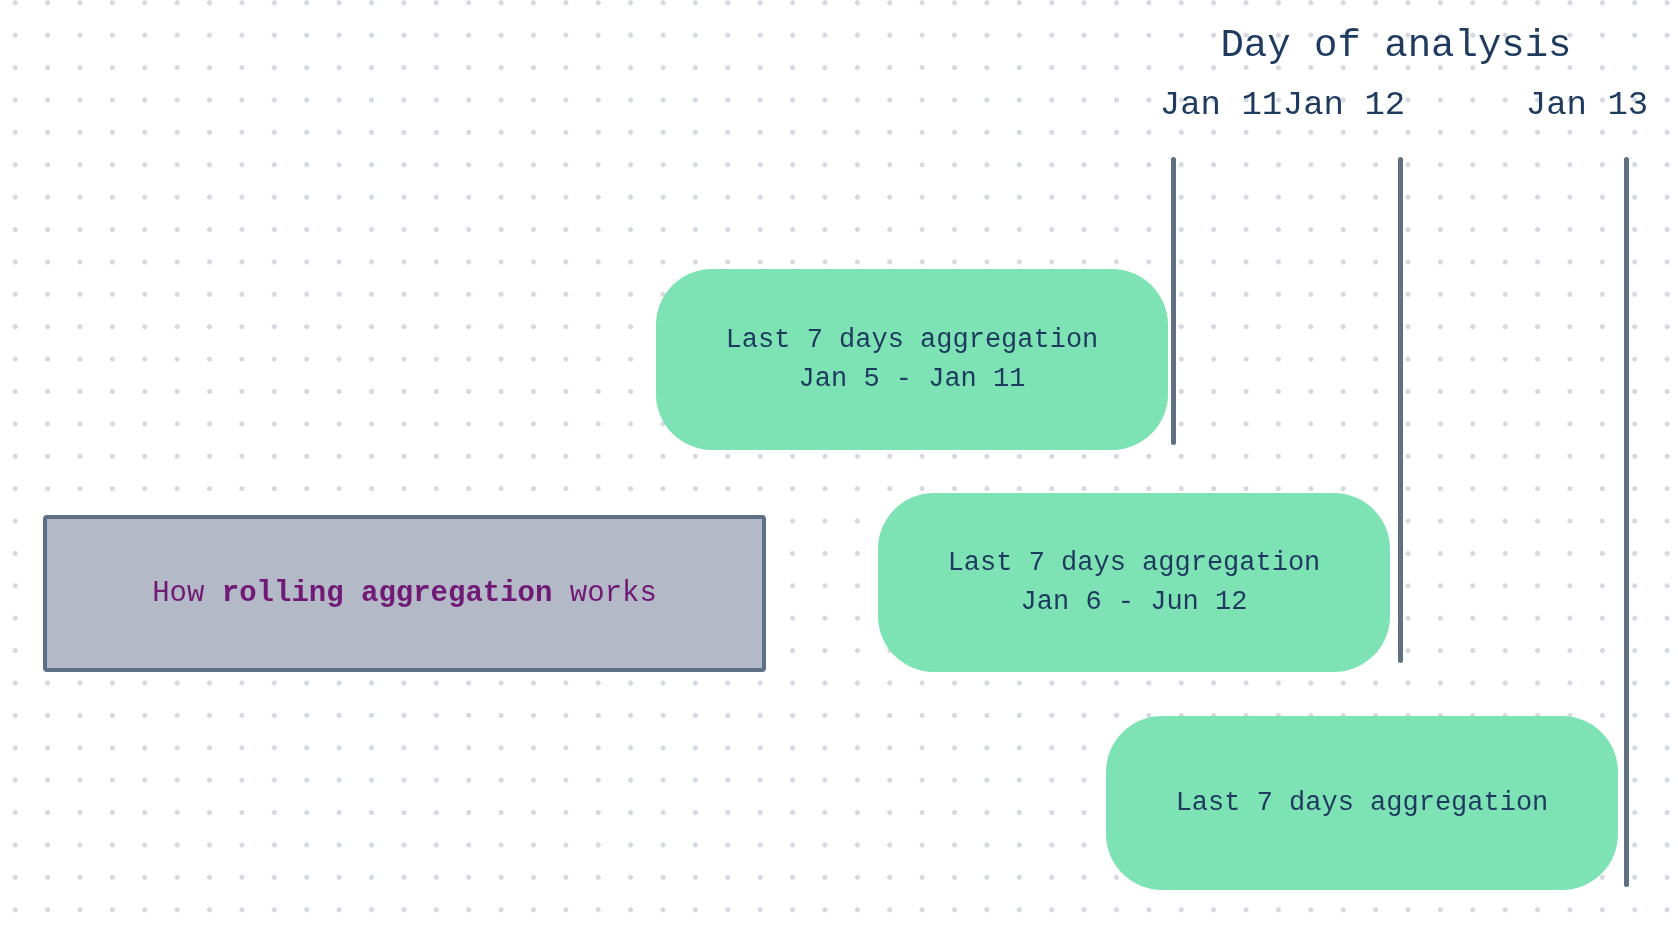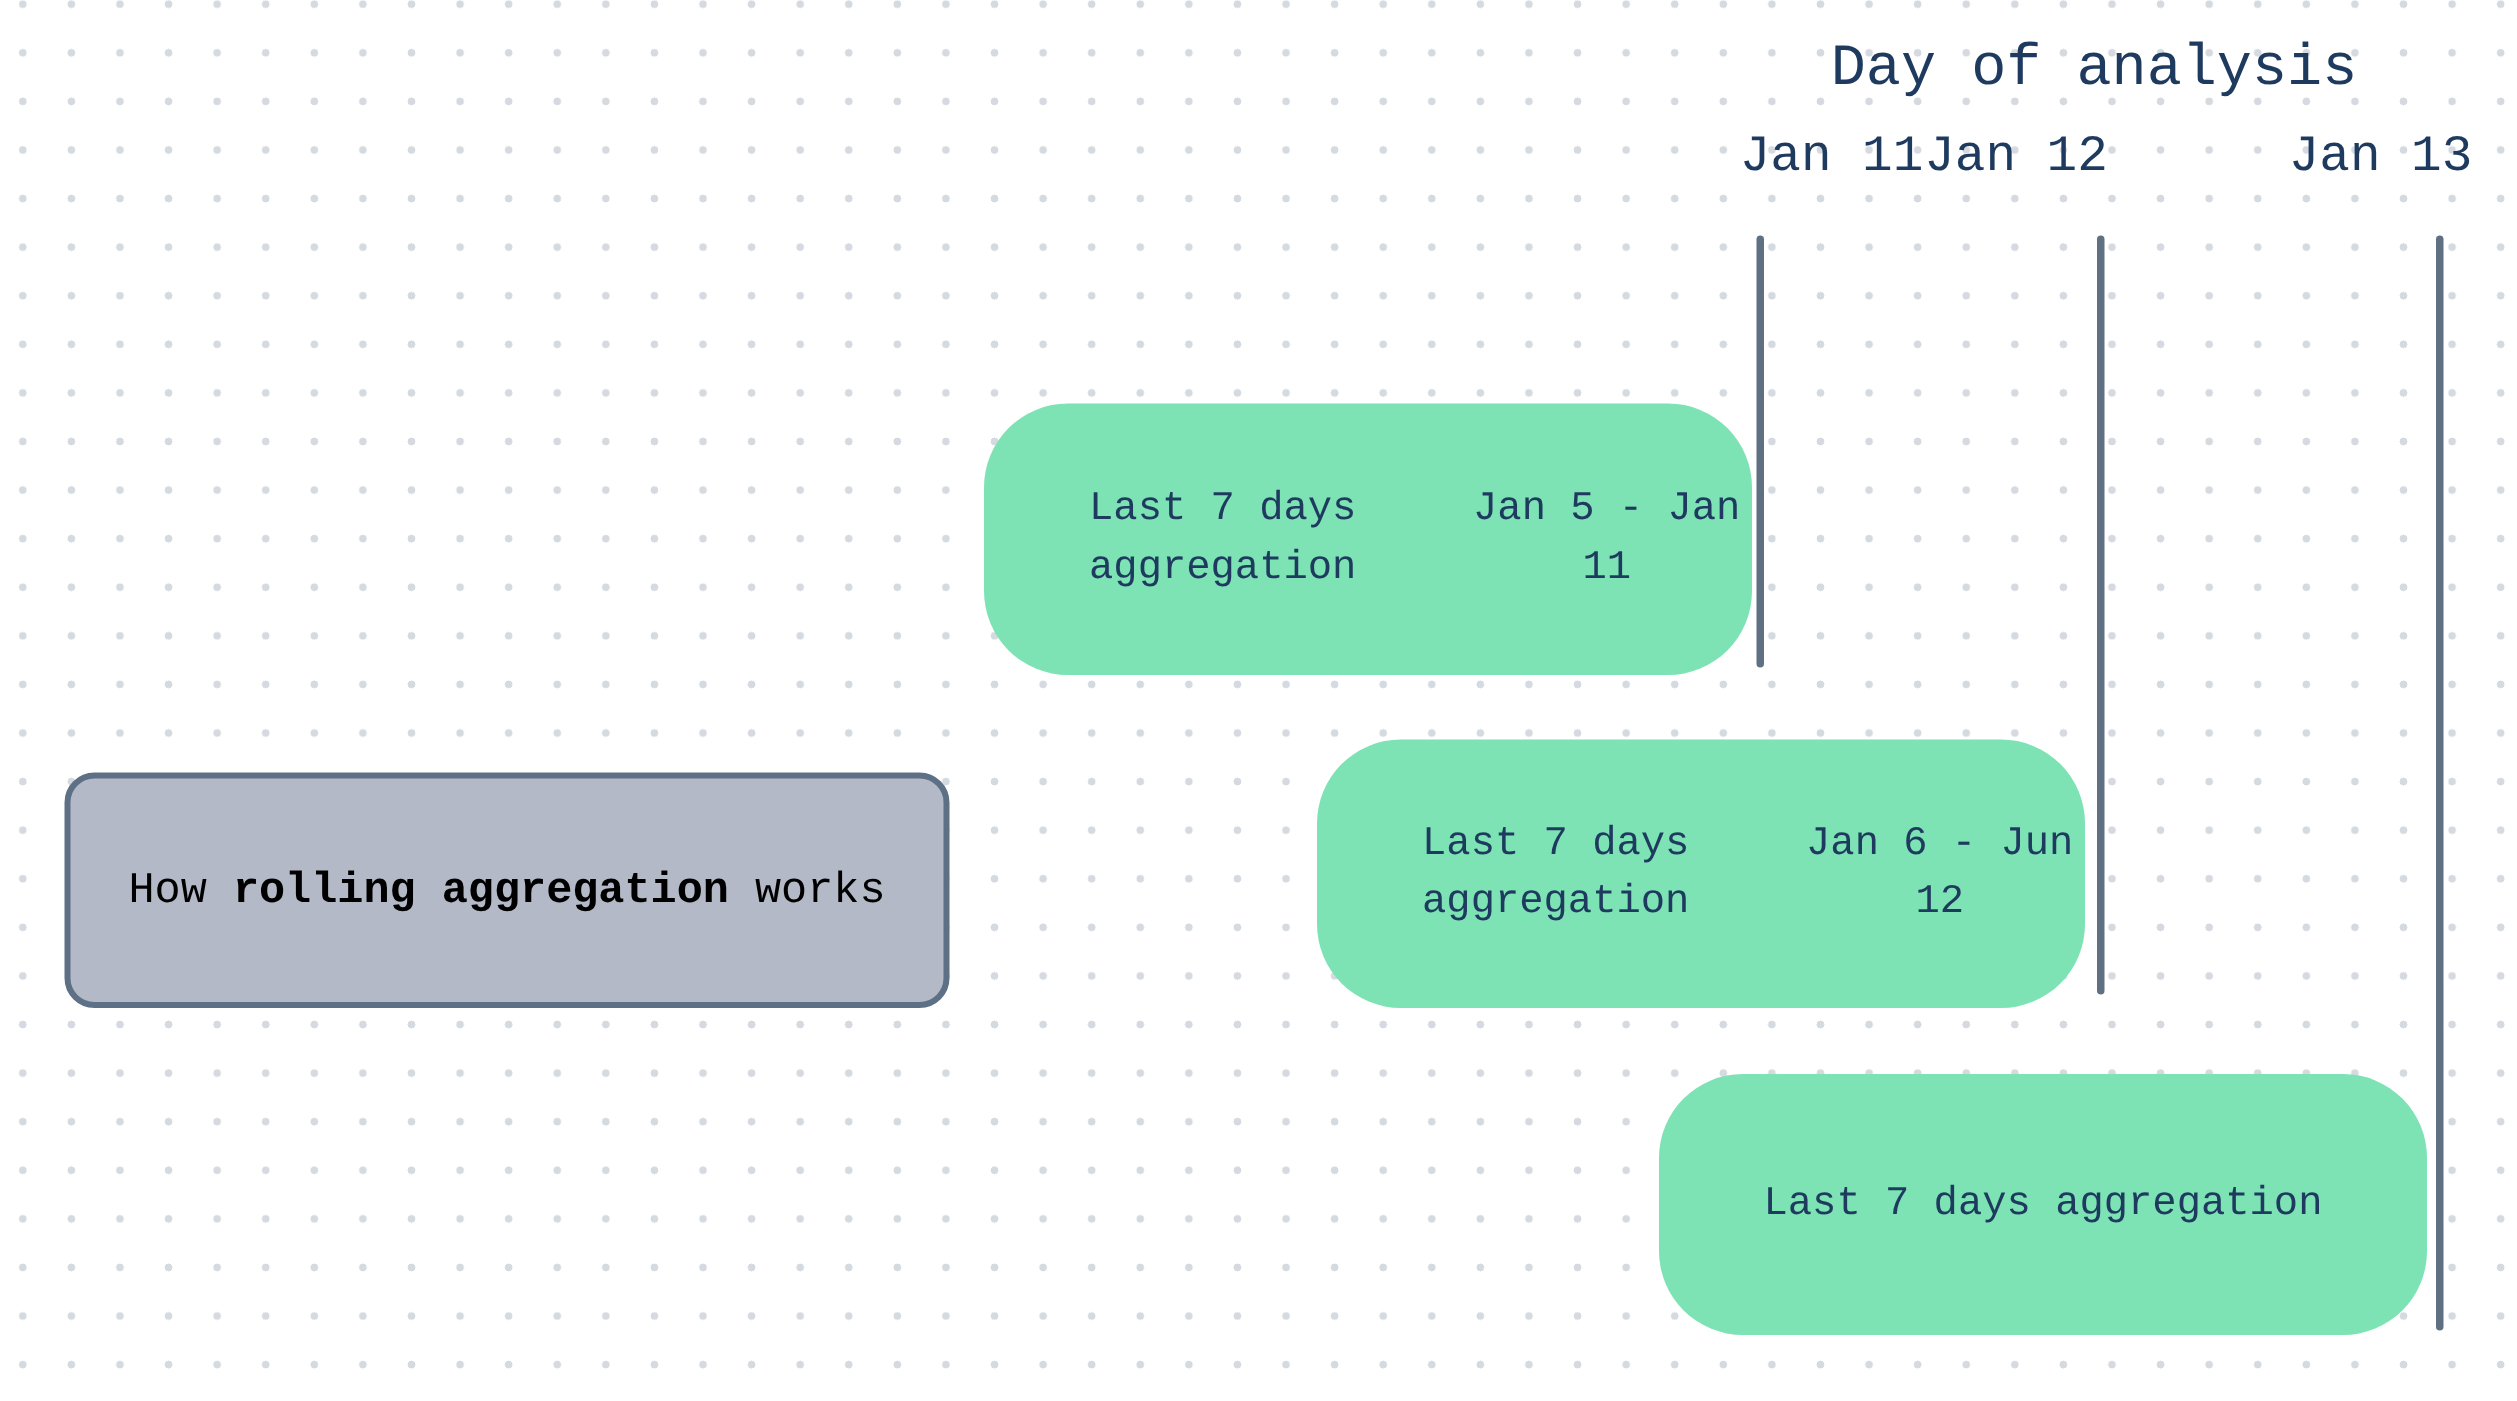--- a/index.html
+++ b/index.html
@@ -50,49 +50,49 @@
   }
   .rule0 { left: 1171px; height: 288px; }
   .rule1 { left: 1398px; height: 506px; }
   .rule2 { left: 1624px; height: 730px; }
 
   .agg-card {
     width: 512px;
     background: #7de2b4;
     border-radius: 56px;
     display: flex;
-    flex-direction: row;
+    flex-direction: column;
     align-items: center;
     justify-content: center;
     text-align: center;
     font-size: 27px;
     font-weight: 500;
     line-height: 39px;
     color: #1e3a5e;
   }
   .card0 { left: 656px;  top: 269px; height: 181px; }
   .card1 { left: 878px;  top: 493px; height: 179px; }
   .card2 { left: 1106px; top: 716px; height: 174px; }
 
   .title-card {
     left: 43px;
     top: 515px;
-    width: 590px;
+    width: 723px;
     height: 157px;
     box-sizing: border-box;
     background: #b3b9c6;
     border: 4.5px solid #5e7086;
-    border-radius: 20px;
+    border-radius: 4px;
     display: flex;
     align-items: center;
     justify-content: center;
     text-align: center;
     font-size: 29px;
     font-weight: 500;
-    color: #000000;
+    color: #701a75;
     white-space: pre;
   }
   .title-card b { font-weight: 700; }
 </style>
 </head>
 <body>
 
 <div class="canvas">
 
   <div class="abs analysis-title">Day of analysis</div>

